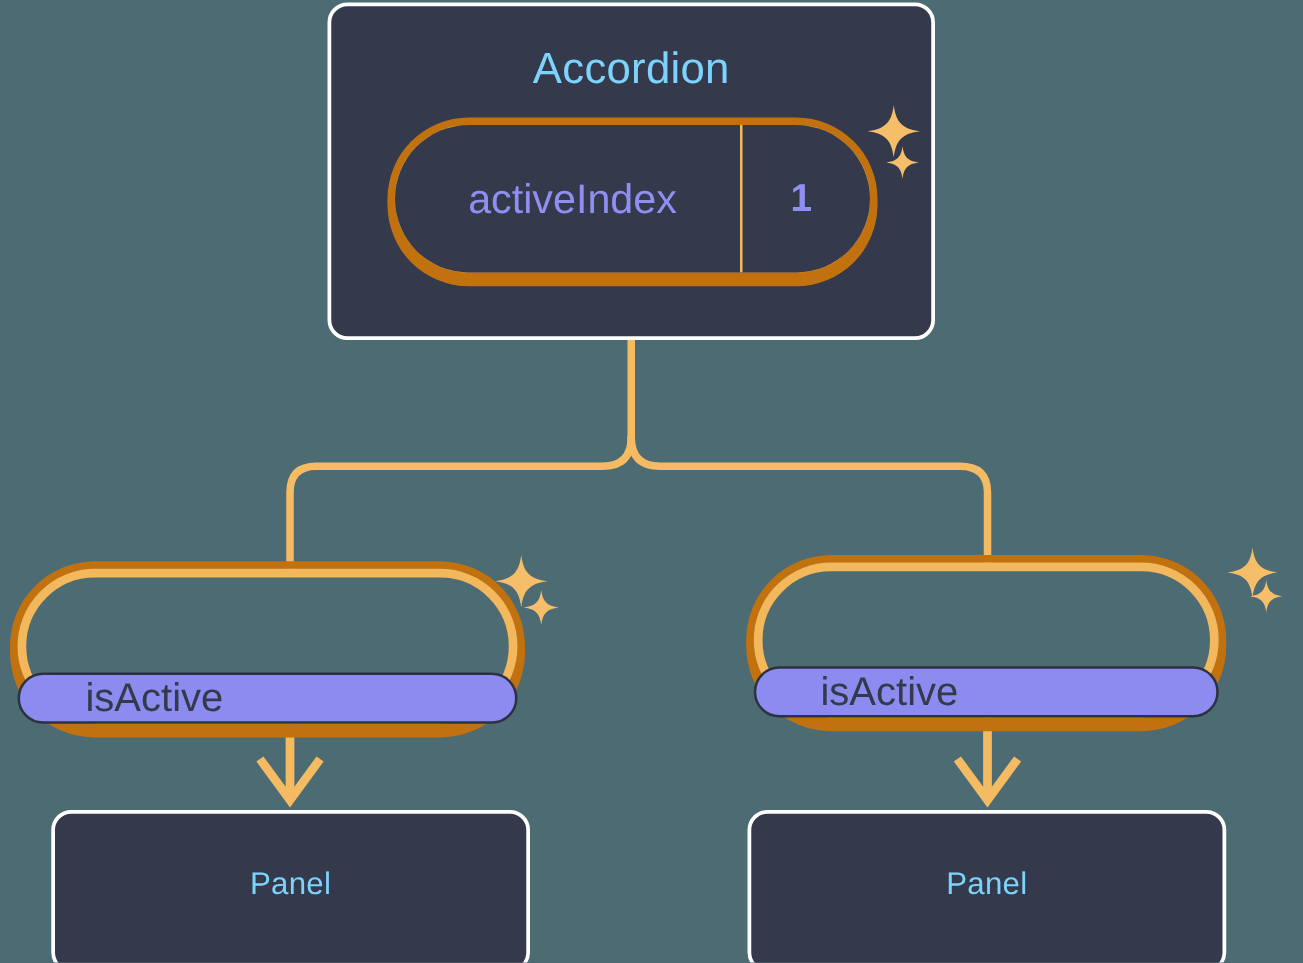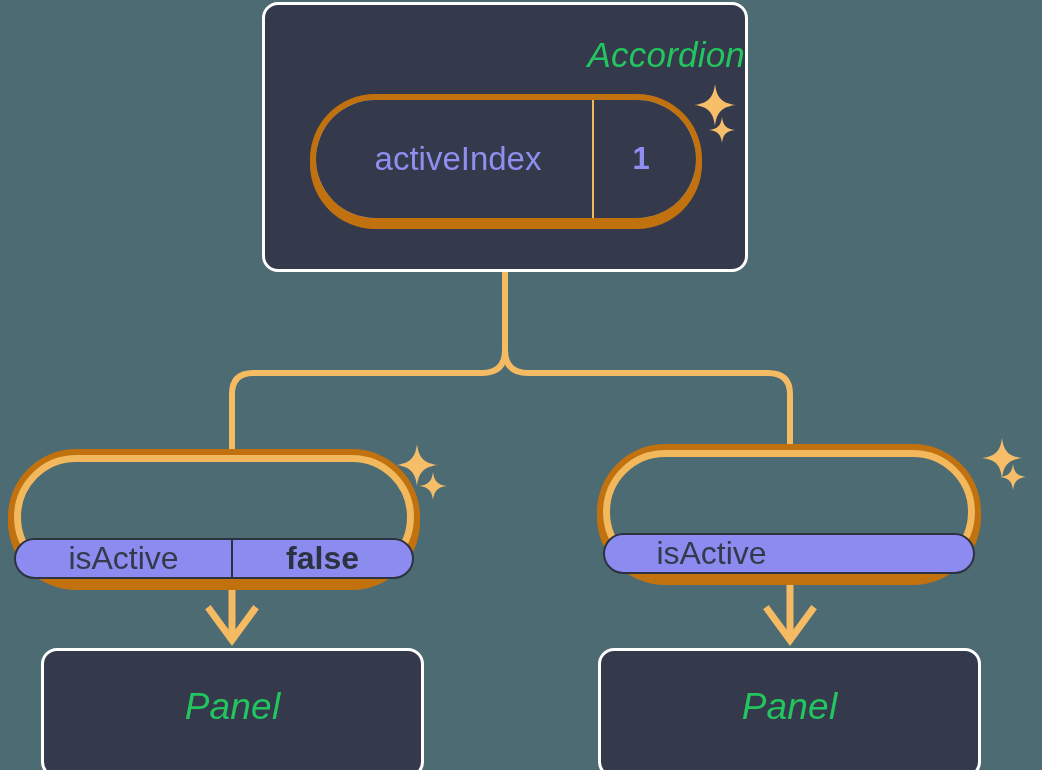--- a/index.html
+++ b/index.html
@@ -33,26 +33,25 @@
   
   .card {
     position: absolute;
     z-index: 2;
     background: #343a4b;
     border: 3px solid #ffffff;
     border-radius: 16px;
     box-sizing: border-box;
   }
   .card-title {
-    color: #22c55e;
-    text-align: right;
+    color: #7dd3fc;
+    text-align: center;
     font-weight: 400;
     letter-spacing: 0.2px;
     white-space: nowrap;
-    font-style: italic;
   }
 
   #accordion-card {
     left: 262px;
     top: 2px;
     width: 486px;
     height: 270px;
   }
   #accordion-card .card-title {
     font-size: 35px;
@@ -63,21 +62,21 @@
     top: 648px;
     width: 383px;
     height: 130px;
     display: flex;
     align-items: center;
     justify-content: center;
   }
   #panel-left  { left: 41px; }
   #panel-right { left: 598px; }
   .panel-card .card-title {
-    font-size: 37px;
+    font-size: 25px;
     margin: 0;
     padding-bottom: 12px;
   }
 
   
   .pill {
     position: absolute;
     z-index: 3;
     box-sizing: border-box;
     display: flex;
@@ -226,21 +225,20 @@
   <div class="sparkle" style="left:709px; top:117px;">
     <svg width="26" height="26" viewBox="0 0 24 24">
       <path d="M12 0 C13 8 16 11 24 12 C16 13 13 16 12 24 C11 16 8 13 0 12 C8 11 11 8 12 0 Z" fill="#f7be6a"></path>
     </svg>
   </div>
 
   <div class="pill pill-purple" id="pill-left">
     <div class="pill-ring"></div>
     <div class="pill-body">
       <div class="pill-key">isActive</div>
-      <div class="pill-val">false</div>
     </div>
   </div>
 
   <div class="sparkle" style="left:396px; top:444px;">
     <svg width="42" height="42" viewBox="0 0 24 24">
       <path d="M12 0 C13 8 16 11 24 12 C16 13 13 16 12 24 C11 16 8 13 0 12 C8 11 11 8 12 0 Z" fill="#f7be6a"></path>
     </svg>
   </div>
   <div class="sparkle" style="left:419px; top:472px;">
     <svg width="28" height="28" viewBox="0 0 24 24">

